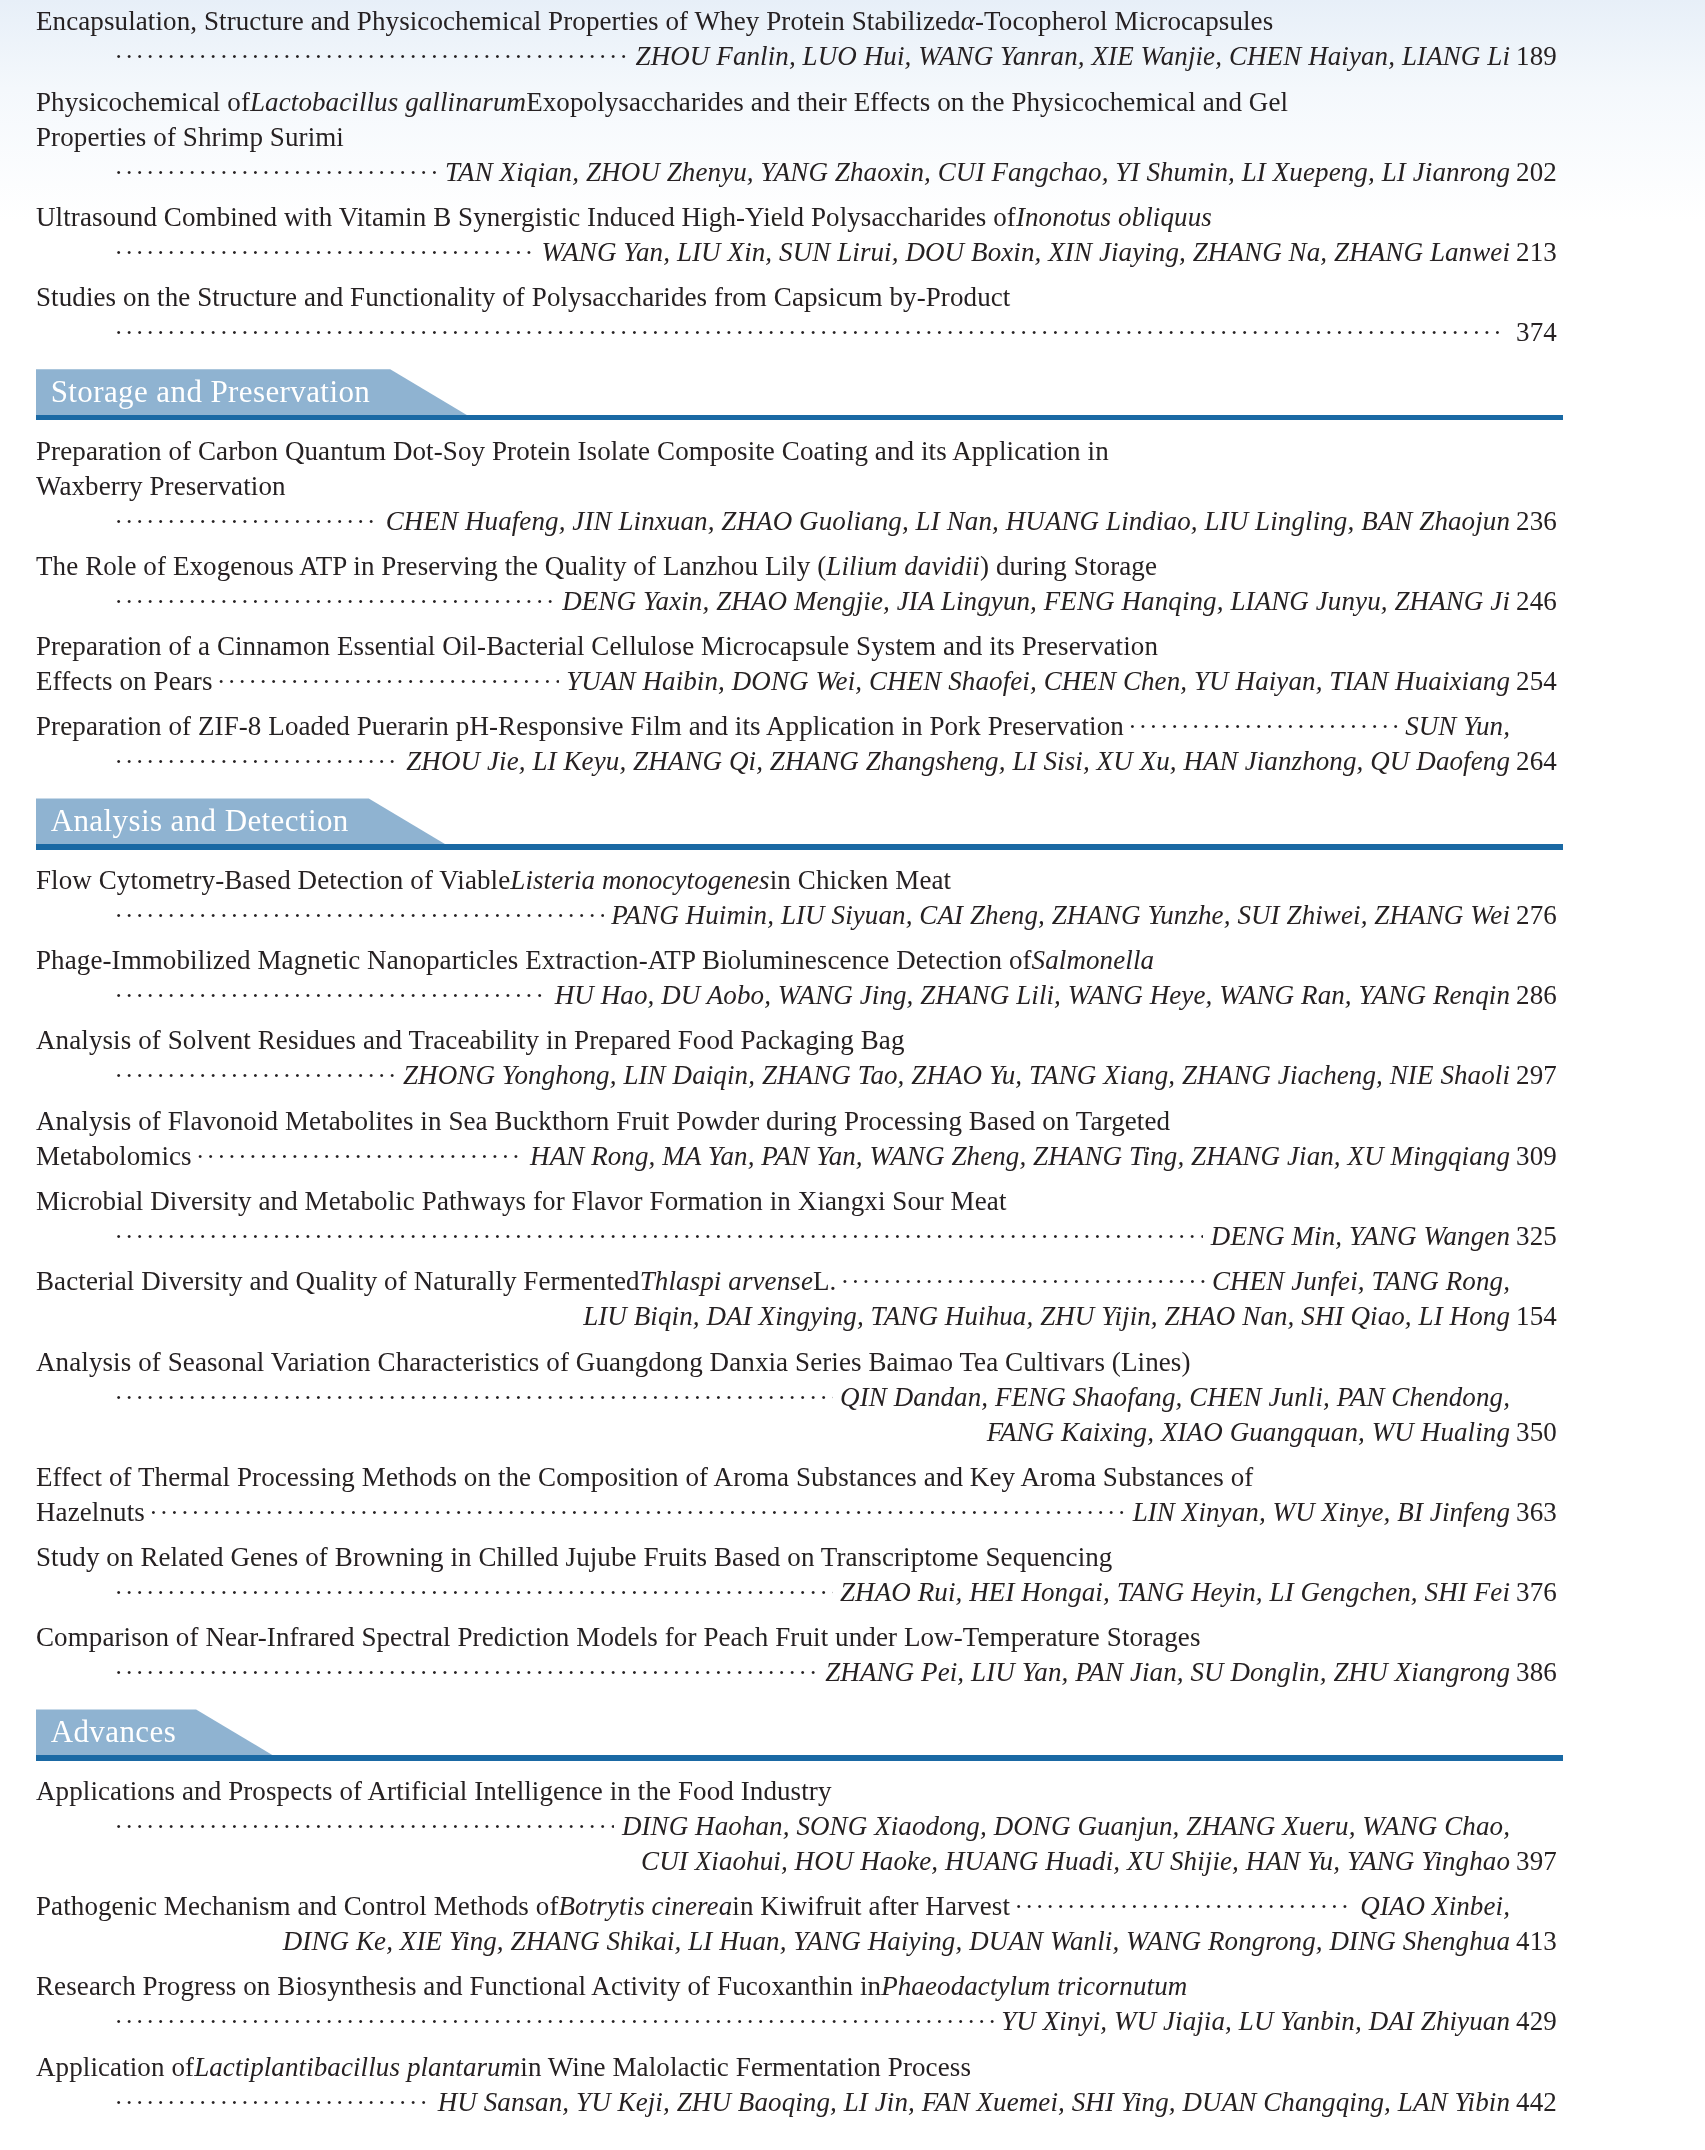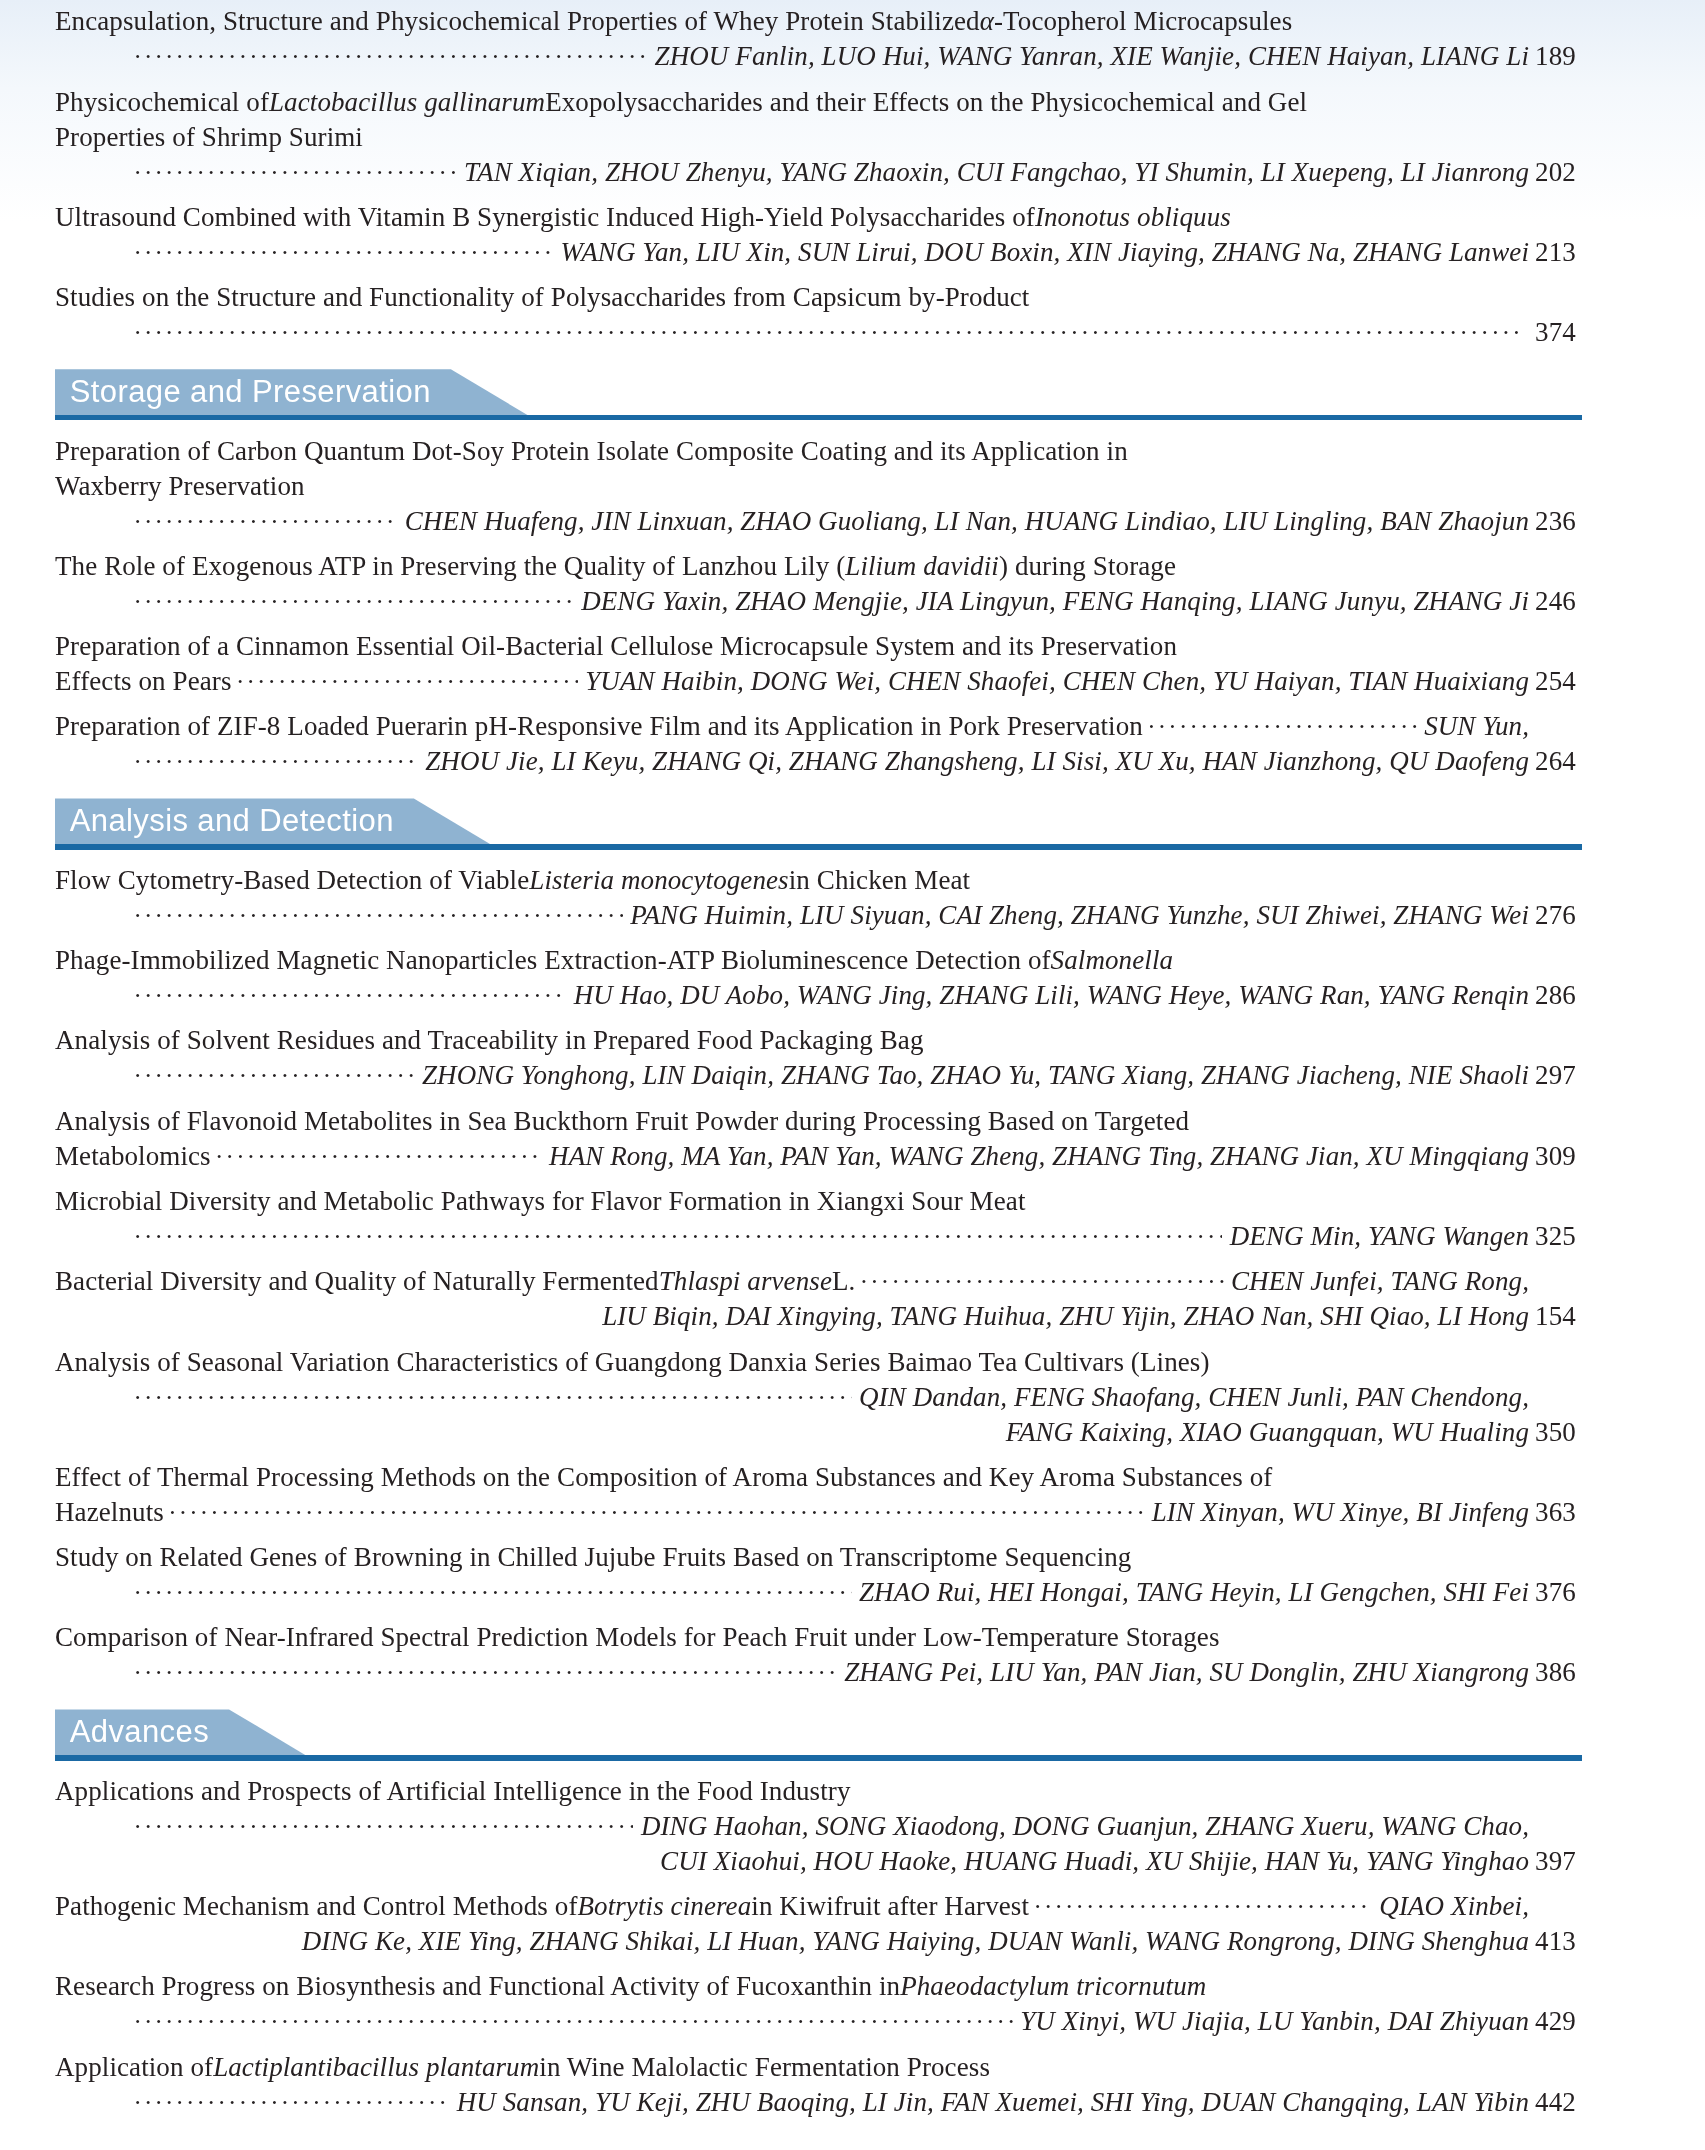--- a/index.html
+++ b/index.html
@@ -17,21 +17,21 @@
     overflow:hidden;
     position:relative;
   }
   .top-tint{
     position:absolute;top:0;left:0;right:0;height:221px;
     background:linear-gradient(180deg,var(--tint) 0%,#f4f8fc 40%,#ffffff 100%);
     pointer-events:none;
   }
   .toc{
     position:relative;
-    margin-left:55px;
+    margin-left:36px;
     width:1527px;
     padding-top:4.4px;
   }
   .entry{margin-bottom:10.3px;}
   .line{
     display:flex;
     align-items:baseline;
     height:35px;
     line-height:35px;
     font-size:27px;
@@ -59,21 +59,21 @@
   .banner{
     display:inline-block;
     background:var(--banner);
     height:46px;
     line-height:46px;
     padding:0 97px 0 14.7px;
     clip-path:polygon(0 0,calc(100% - 77px) 0,100% 100%,0 100%);
     vertical-align:bottom;
   }
   .banner-label{
-    font-family:Liberation Sans, sans-serif;
+    font-family:Liberation Serif, serif;
     font-size:31px;
     color:#ffffff;
     letter-spacing:0.4px;
   }
   .rule{
     height:5.1px;
     background:var(--rule);
     width:100%;
   }
 </style>

